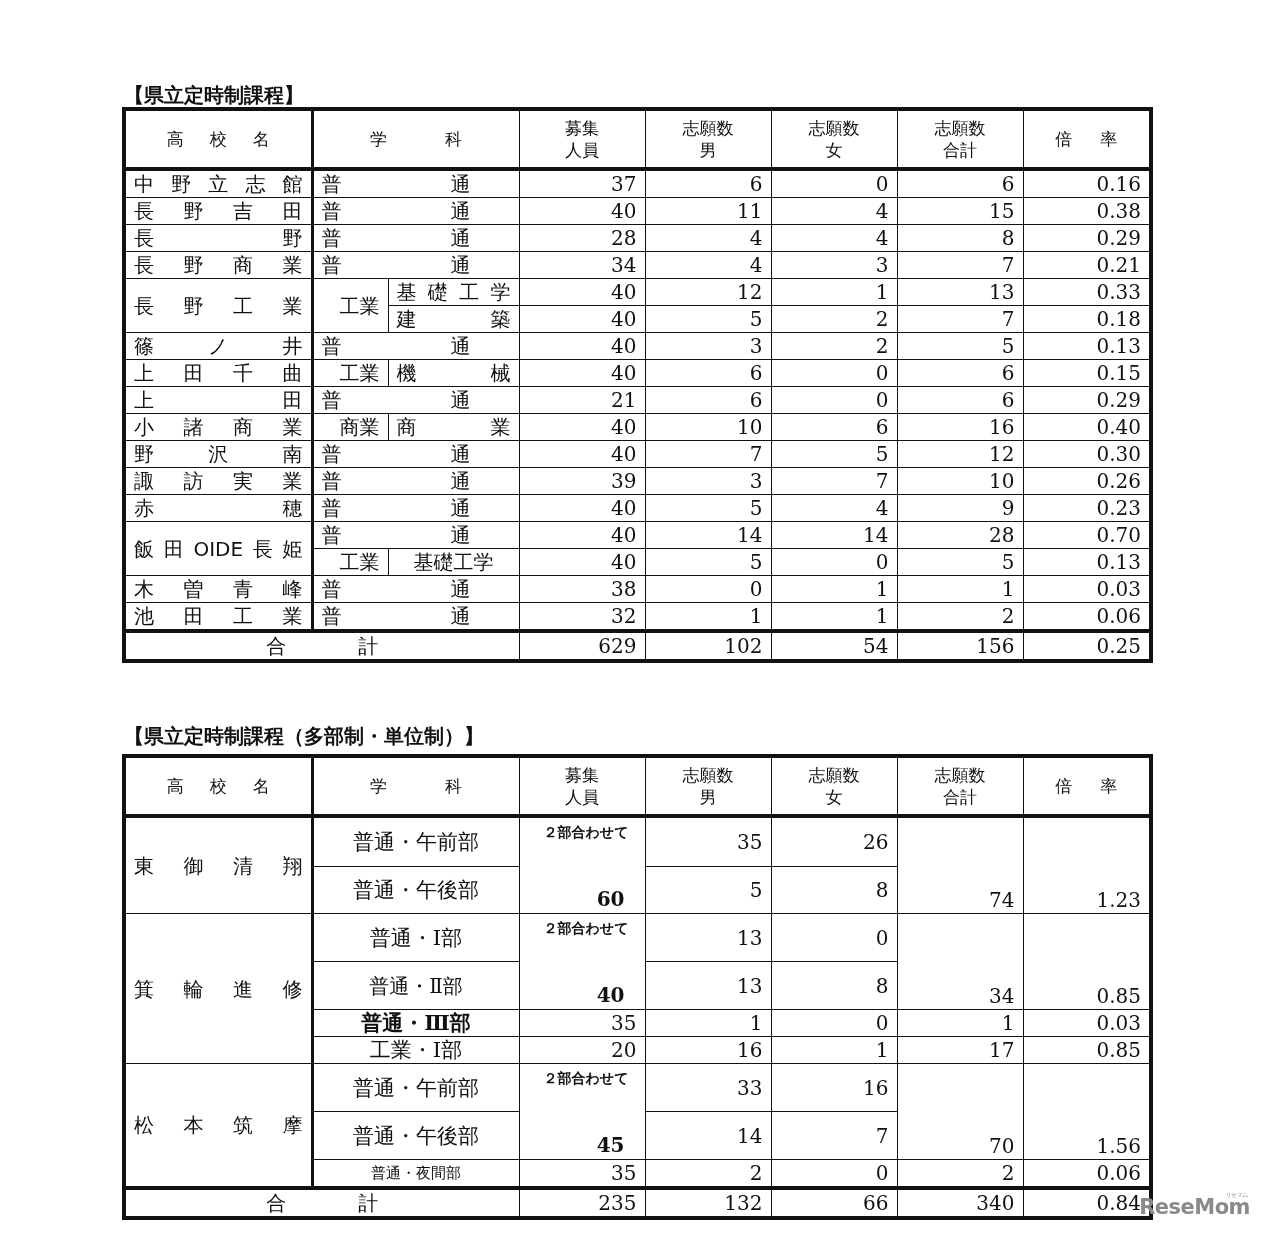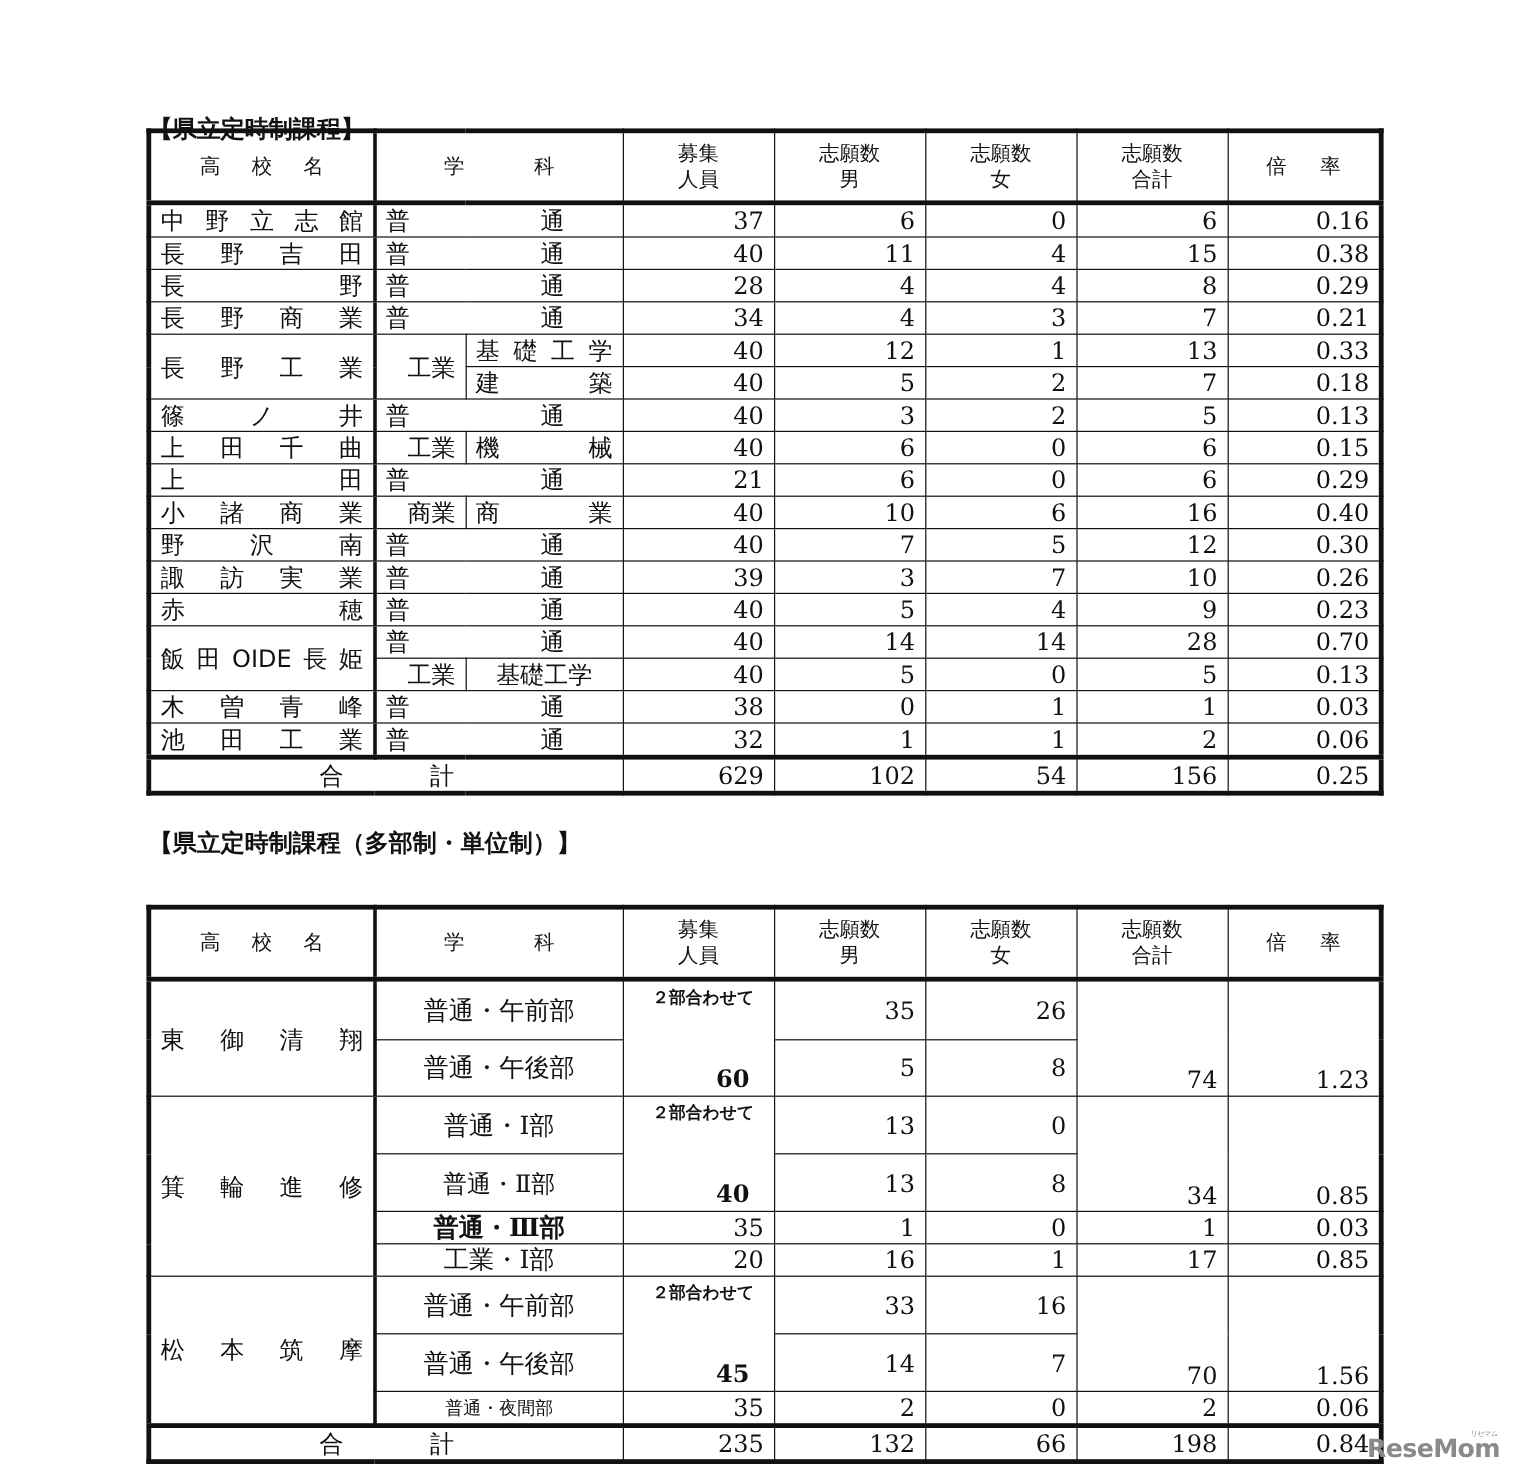--- a/index.html
+++ b/index.html
@@ -44,21 +44,21 @@
     .hdr-rate { display: flex; justify-content: center; gap: 28px; }
     .logo {
       position: absolute; right: 30px; bottom: 18px; font-family: "DejaVu Sans", "Liberation Sans", sans-serif;
       font-weight: bold; font-size: 21px; color: #8a8a8a; letter-spacing: -0.5px;
     }
     .logo small { font-size: 6px; position: absolute; top: -4px; right: 2px; font-weight: normal; }
   </style>
 </head>
 <body>
 
-<div class="section-title" style="top:94px;">【県立定時制課程】</div>
+<div class="section-title" style="top:82px;">【県立定時制課程】</div>
 
 <table class="t" id="t1" style="top:107px;">
   <colgroup>
     <col style="width:188px">
       <col style="width:76px">
       <col style="width:131px">
     <col style="width:126px">
       <col style="width:126px">
       <col style="width:126px">
       <col style="width:126px">
@@ -437,21 +437,21 @@
         </td>
     <td class="num">629</td>
     <td class="num">102</td>
     <td class="num">54</td>
     <td class="num">156</td>
     <td class="num">0.25</td>
   </tr>
     </tbody>
 </table>
 
-<div class="section-title" style="top:689px;">【県立定時制課程（多部制・単位制）】</div>
+<div class="section-title" style="top:723px;">【県立定時制課程（多部制・単位制）】</div>
 
 <table class="t" id="t2" style="top:754px;">
   <colgroup>
     <col style="width:188px">
       <col style="width:207px">
     <col style="width:126px">
       <col style="width:126px">
       <col style="width:126px">
       <col style="width:126px">
       <col style="width:128px">
@@ -589,21 +589,21 @@
       <tr class="total">
     <td colspan="2">
           <div class="total-label">
       <span>合</span>
             <span>計</span>
           </div>
         </td>
     <td class="num">235</td>
     <td class="num">132</td>
     <td class="num">66</td>
-    <td class="num">198</td>
+    <td class="num">340</td>
     <td class="num">0.84</td>
   </tr>
     </tbody>
 </table>
 
 <div class="logo">
   <span>ReseMom</span><small>リセマム</small>
 </div>
 
 </body></html>

